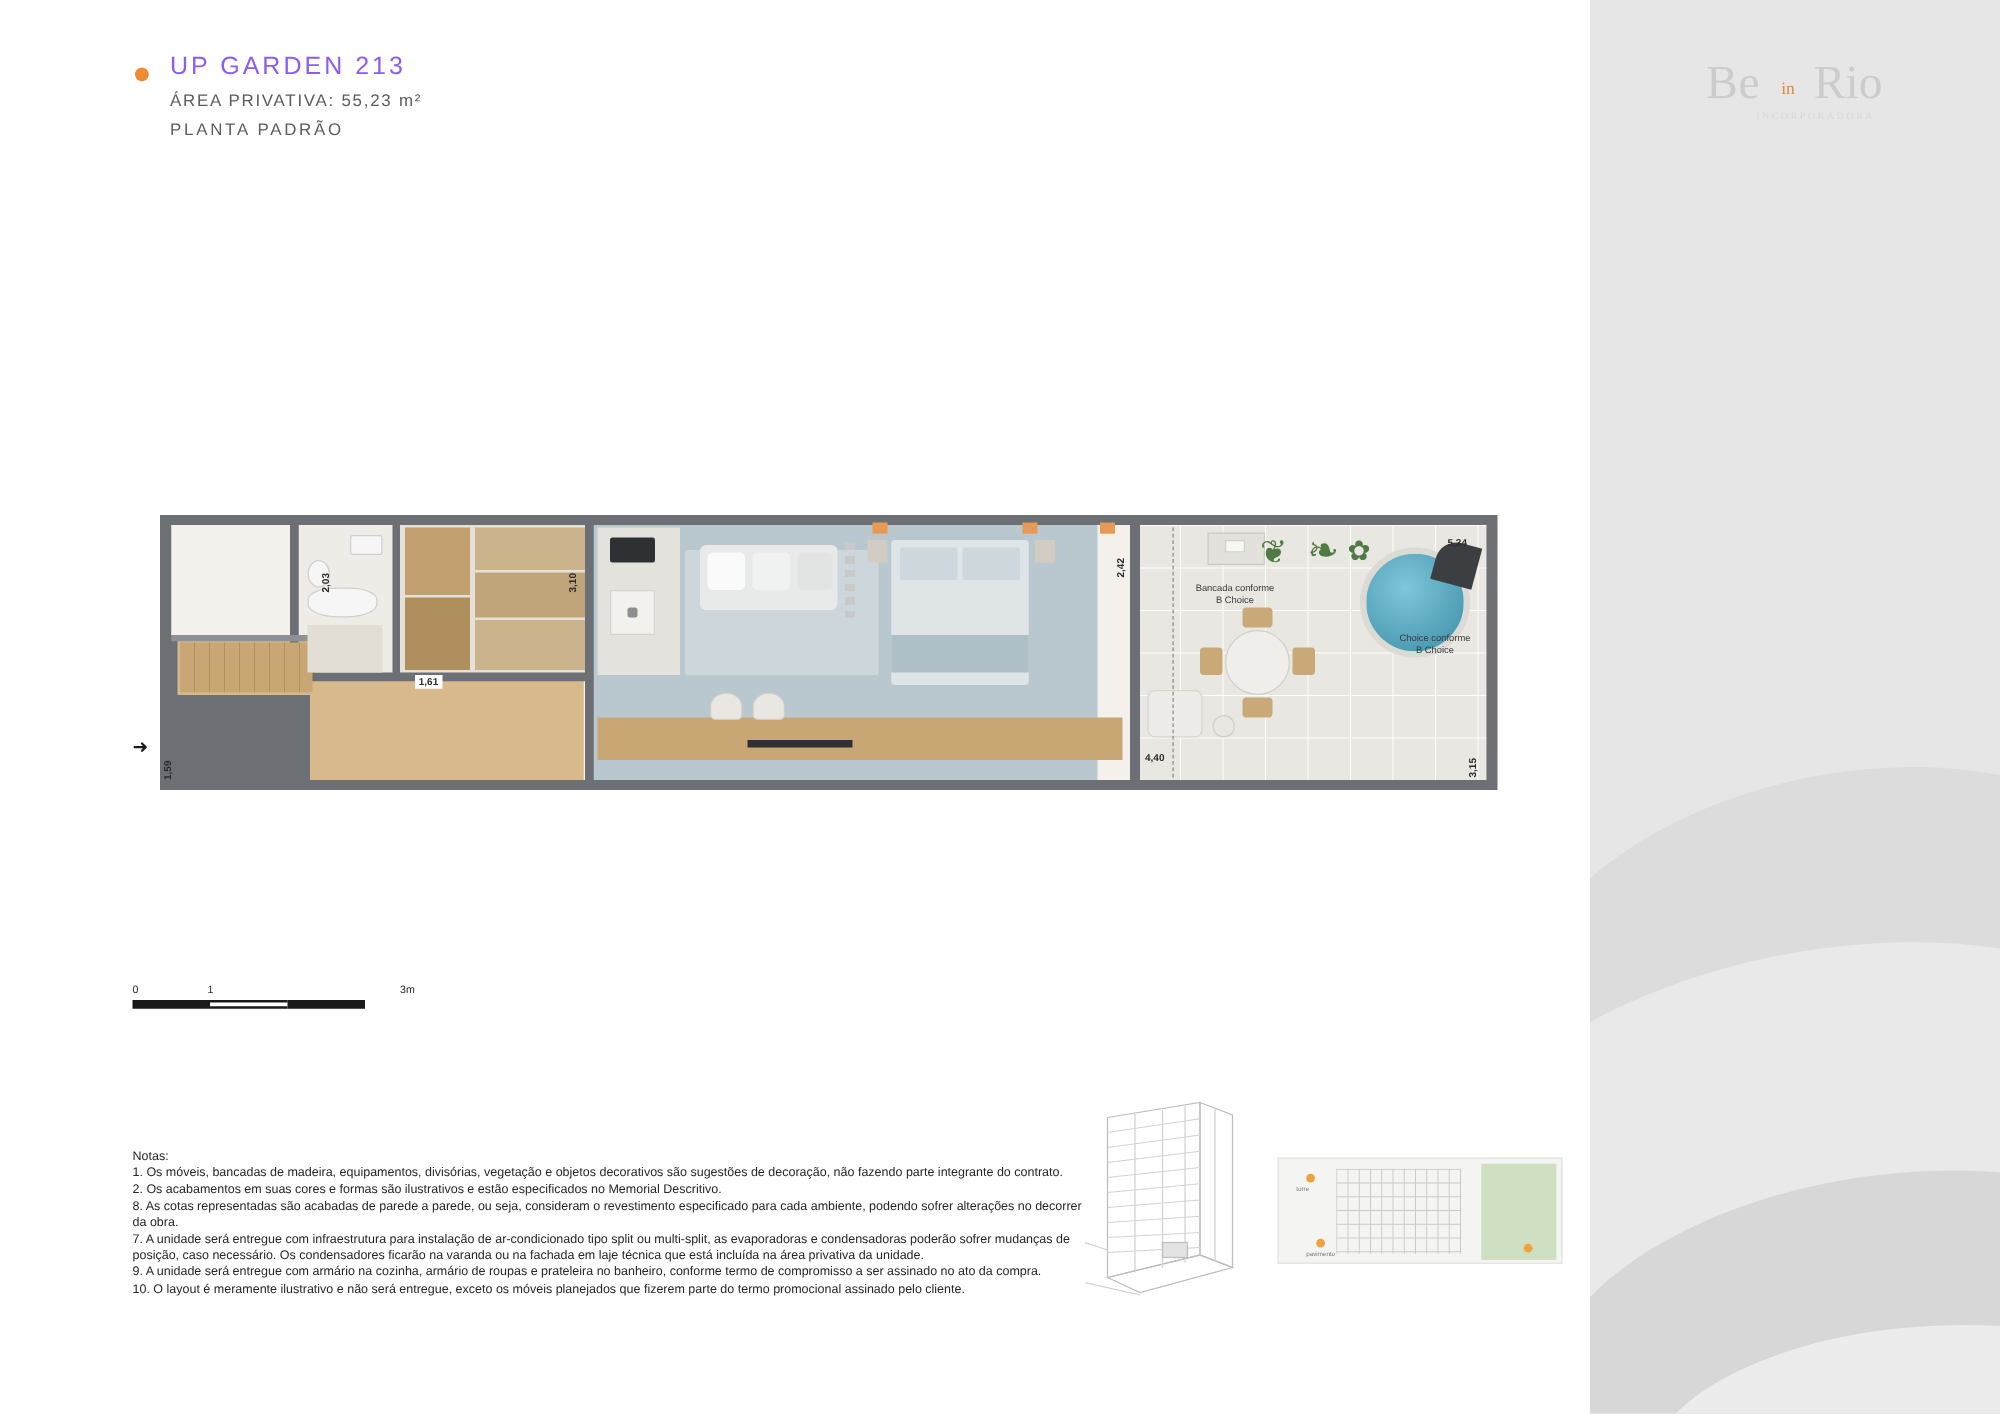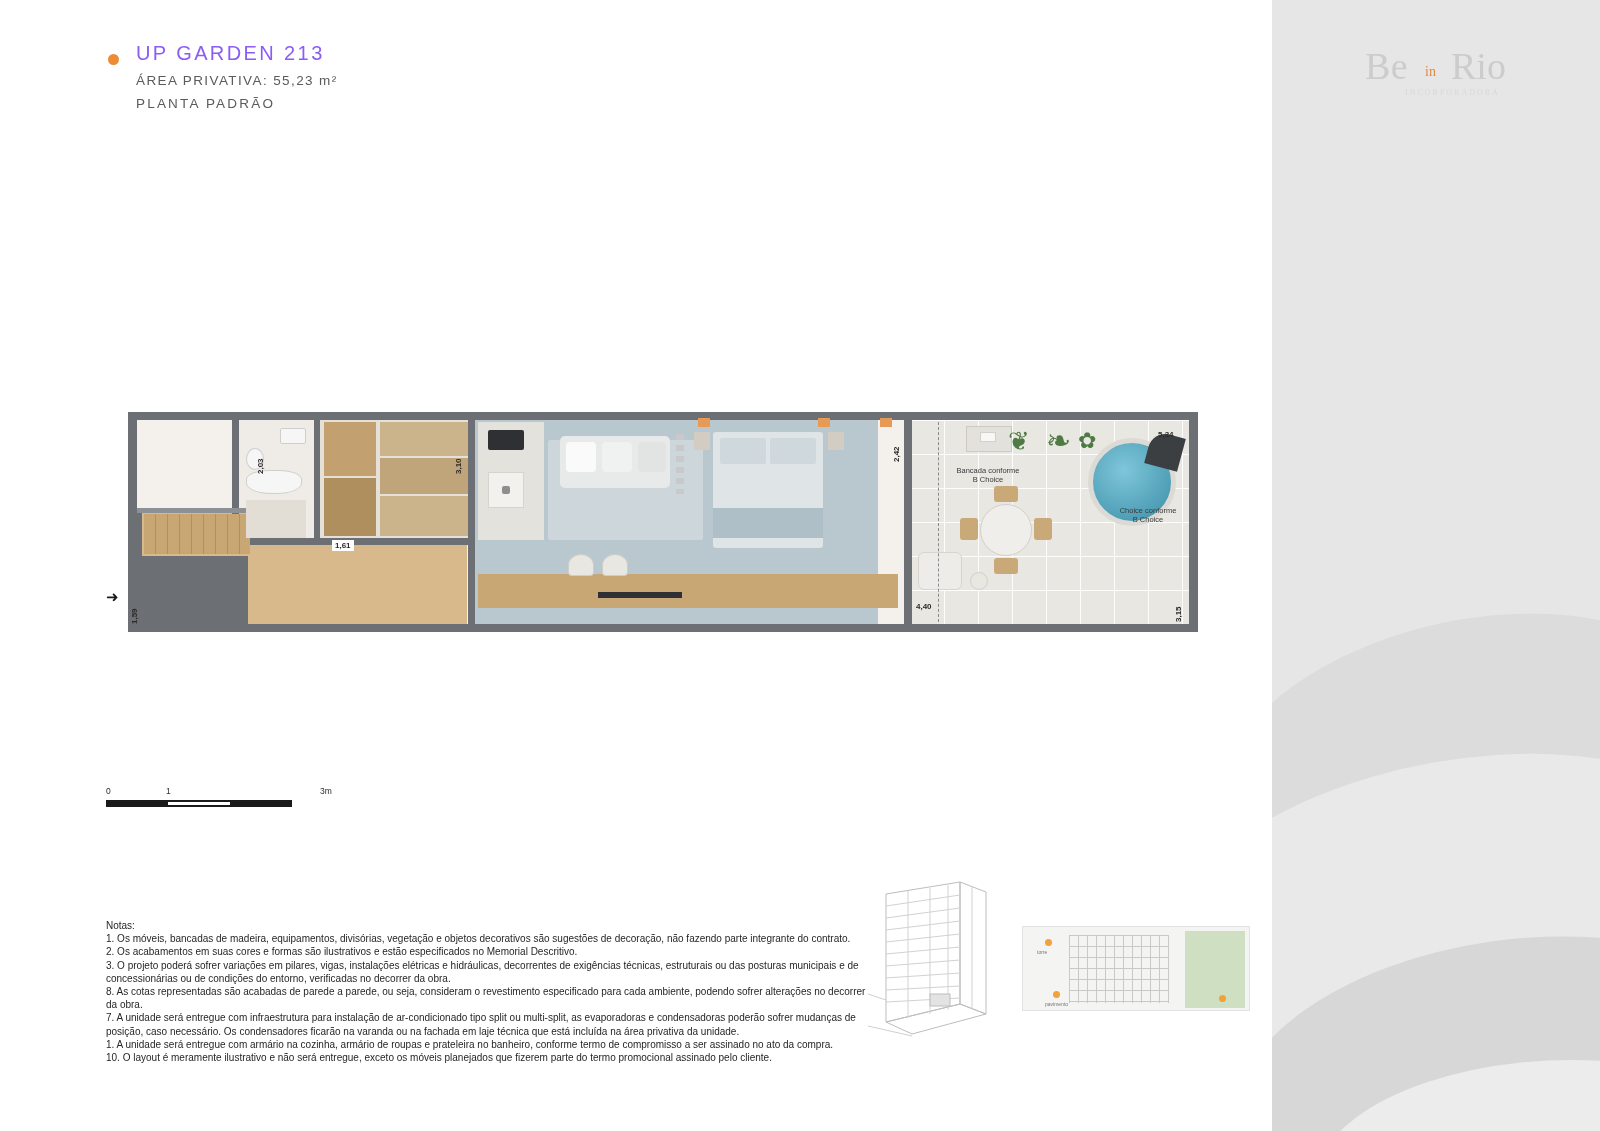--- a/index.html
+++ b/index.html
@@ -373,24 +373,23 @@
       <i class="b1"></i>
       <i class="b2"></i>
       <i class="b3"></i>
     </div>
   </div>
 
   <div class="notes">
     <p class="nt">Notas:</p>
     <p class="nt">1. Os móveis, bancadas de madeira, equipamentos, divisórias, vegetação e objetos decorativos são sugestões de decoração, não fazendo parte integrante do contrato.</p>
     <p class="nt">2. Os acabamentos em suas cores e formas são ilustrativos e estão especificados no Memorial Descritivo.</p>
-    <p class="nt">3. O projeto poderá sofrer variações em pilares, vigas, instalações elétricas e hidráulicas, decorrentes de exigências técnicas, estruturais ou das posturas municipais e de concessionárias ou de condições do entorno, verificadas no decorrer da obra.</p>
     <p class="nt">8. As cotas representadas são acabadas de parede a parede, ou seja, consideram o revestimento especificado para cada ambiente, podendo sofrer alterações no decorrer da obra.</p>
     <p class="nt">7. A unidade será entregue com infraestrutura para instalação de ar-condicionado tipo split ou multi-split, as evaporadoras e condensadoras poderão sofrer mudanças de posição, caso necessário. Os condensadores ficarão na varanda ou na fachada em laje técnica que está incluída na área privativa da unidade.</p>
-    <p class="nt">1. A unidade será entregue com armário na cozinha, armário de roupas e prateleira no banheiro, conforme termo de compromisso a ser assinado no ato da compra.</p>
+    <p class="nt">9. A unidade será entregue com armário na cozinha, armário de roupas e prateleira no banheiro, conforme termo de compromisso a ser assinado no ato da compra.</p>
     <p class="nt">10. O layout é meramente ilustrativo e não será entregue, exceto os móveis planejados que fizerem parte do termo promocional assinado pelo cliente.</p>
   </div>
 
   <div class="bld">
     <svg width="130" height="165" viewBox="0 0 130 165">
       <g fill="none" stroke="#bdbdbd" stroke-width="1">
         <polygon points="18,20 92,8 92,130 18,148"></polygon>
         <polygon points="92,8 118,18 118,140 92,130"></polygon>
         <polygon points="18,148 92,130 118,140 44,160"></polygon>
         <g stroke="#d2d2d2">

